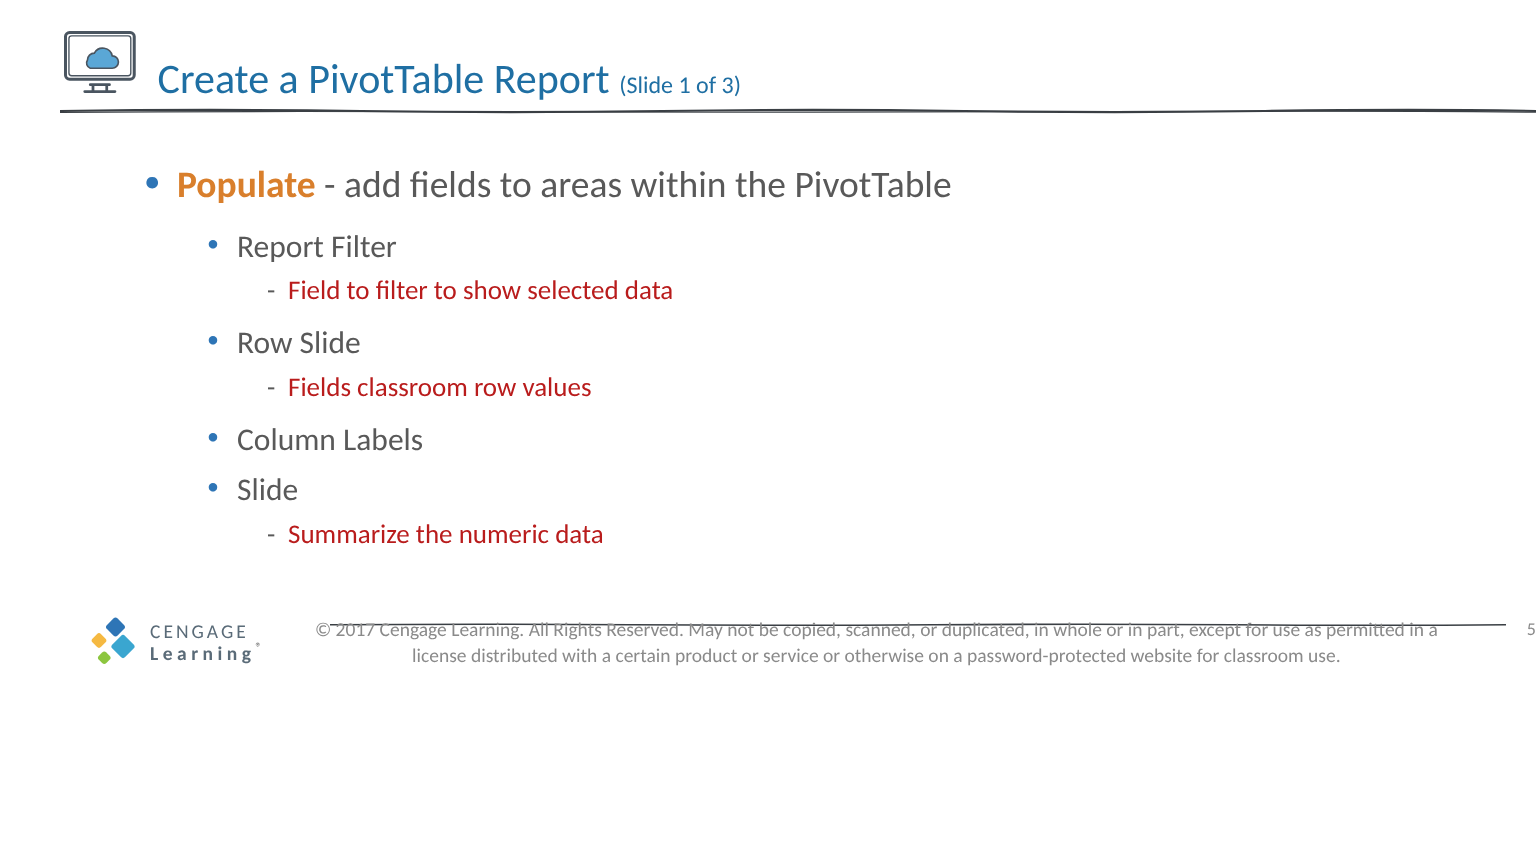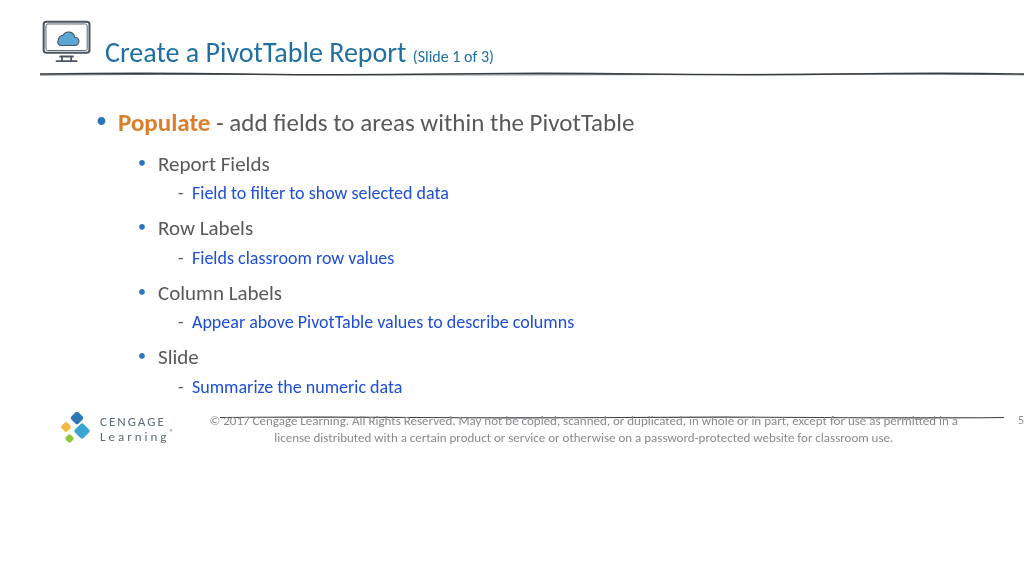--- a/index.html
+++ b/index.html
@@ -13,36 +13,36 @@
   .hr-sketch svg { width: 100%; height: 100%; display: block; }
   .content { padding: 30px 30px 0 76px; }
   ul { list-style: none; }
   .lvl1 > li { font-size: 25px; color: #595959; margin-bottom: 14px; padding-left: 22px; position: relative; line-height: 1.35; }
   .lvl1 > li::before { content: "•"; color: #2e75b6; position: absolute; left: 0; top: 0; font-size: 22px; }
   .lvl1 .strong { color: #d97f2c; font-weight: 700; }
   .lvl2 { margin-top: 10px; padding-left: 20px; }
   .lvl2 > li { font-size: 21px; color: #595959; margin-bottom: 4px; padding-left: 20px; position: relative; line-height: 1.4; }
   .lvl2 > li::before { content: "•"; color: #2e75b6; position: absolute; left: 0; top: 2px; font-size: 16px; }
   .lvl3 { padding-left: 20px; margin-top: 2px; margin-bottom: 8px; }
-  .lvl3 > li { font-size: 18px; color: #1d4ed8; padding-left: 14px; position: relative; line-height: 1.4; }
+  .lvl3 > li { font-size: 18px; color: #b91c1c; padding-left: 14px; position: relative; line-height: 1.4; }
   .lvl3 > li::before { content: "-"; position: absolute; left: 0; top: 0; color: #595959; }
   .footer { position: absolute; left: 0; right: 0; bottom: 12px; }
   .footer-rule { margin: 0 40px 6px 200px; height: 3px; }
   .footer-rule svg { width: 100%; height: 100%; }
   .footer-row { display: flex; align-items: flex-start; padding: 0 20px; }
   .logo { display: flex; align-items: center; gap: 8px; margin-left: 20px; }
   .logo-mark { width: 32px; height: 32px; position: relative; }
   .logo-mark span { position: absolute; border-radius: 2px; transform: rotate(45deg); }
   .d1 { width: 10px; height: 10px; background: #2e75b6; left: 12px; top: 0; }
   .d2 { width: 8px; height: 8px; background: #f5b942; left: 2px; top: 10px; }
   .d3 { width: 12px; height: 12px; background: #3aa6d0; left: 16px; top: 12px; }
   .d4 { width: 7px; height: 7px; background: #8cc63f; left: 6px; top: 22px; }
   .logo-text { line-height: 1; }
   .logo-text .l1 { font-size: 13px; letter-spacing: 2px; color: #5a6b78; font-weight: 400; }
-  .logo-text .l2 { font-size: 13px; letter-spacing: 3px; color: #5a6b78; font-weight: 400; }
+  .logo-text .l2 { font-size: 13px; letter-spacing: 3px; color: #5a6b78; font-weight: 700; }
   .logo-text .reg { font-size: 8px; vertical-align: top; }
   .copyright { flex: 1; font-size: 13px; color: #8a8a8a; text-align: center; padding: 0 20px; line-height: 1.3; }
   .pagenum { font-size: 12px; color: #8a8a8a; width: 30px; text-align: right; }
 </style>
 </head>
 <body>
 
 <div class="slide">
 
   <div class="header">
@@ -66,36 +66,33 @@
       <path d="M0 3 Q 120 2 240 2.5 T 500 2.8 T 760 2.2 T 980 2.8" stroke="#3a3f44" stroke-width="0.8" fill="none"></path>
     </svg>
   </div>
 
   <div class="content">
     <ul class="lvl1">
       <li>
         <span class="strong">Populate</span><span> - add fields to areas within the PivotTable</span>
         <ul class="lvl2">
           <li>
-            <span>Report Fields</span>
+            <span>Report Filter</span>
             <ul class="lvl3">
                 <li>Field to filter to show selected data</li>
               </ul>
           </li>
           <li>
-            <span>Row Labels</span>
+            <span>Row Slide</span>
             <ul class="lvl3">
                 <li>Fields classroom row values</li>
               </ul>
           </li>
           <li>
             <span>Column Labels</span>
-            <ul class="lvl3">
-                <li>Appear above PivotTable values to describe columns</li>
-              </ul>
           </li>
           <li>
             <span>Slide</span>
             <ul class="lvl3">
                 <li>Summarize the numeric data</li>
               </ul>
           </li>
         </ul>
       </li>
     </ul>

